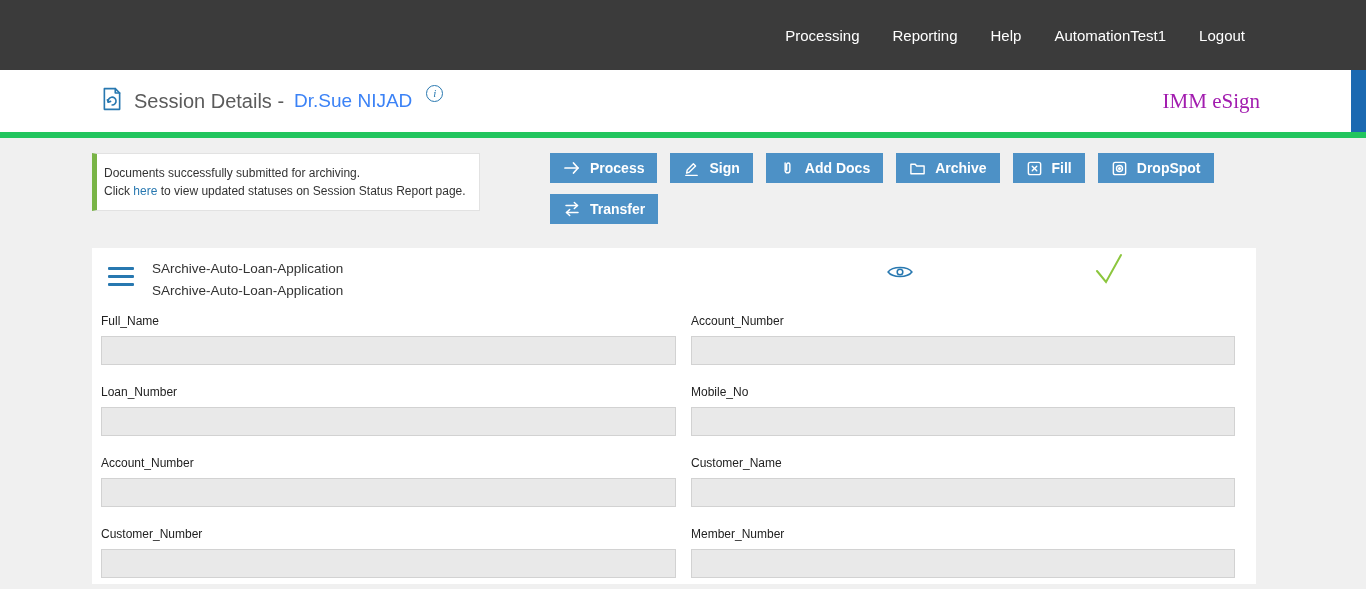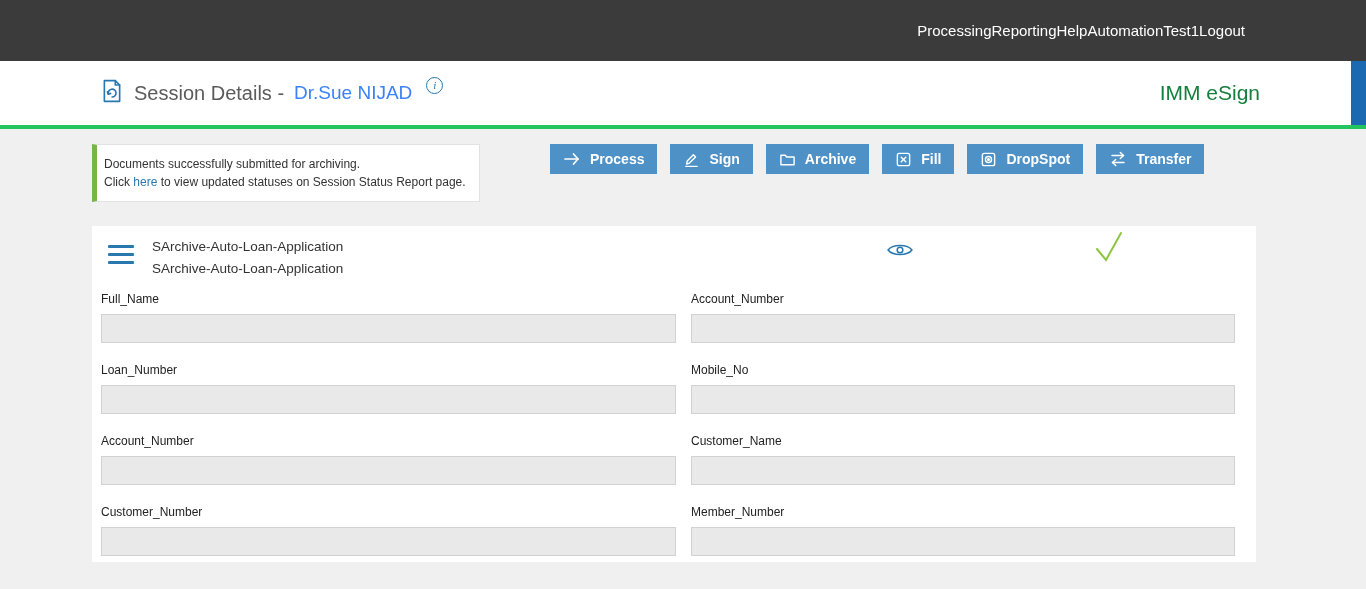--- a/index.html
+++ b/index.html
@@ -1,35 +1,35 @@
 <!DOCTYPE html>
 <html><head>
 <meta charset="utf-8">
 <style>
   * { margin:0; padding:0; box-sizing:border-box; }
   html,body { width:1366px; height:589px; overflow:hidden; background:#fff;
     font-family:"Liberation Sans", sans-serif; }
 
   
-  .topnav { height:61px; background:#3b3b3b; display:flex; justify-content:flex-end;
-    align-items:center; padding-right:121px; }
+  .topnav { height:70px; background:#3b3b3b; display:flex; justify-content:flex-end;
+    align-items:center; gap:33px; padding-right:121px; }
   .nav-item { color:#ffffff; font-size:15px; cursor:pointer; }
 
   
   .header { position:relative; height:68px; background:#fff; display:flex;
-    align-items:center; padding-left:100px; border-bottom:4px solid #22c55e; }
+    align-items:center; padding-left:100px; border-bottom:6px solid #22c55e; }
   .header-left { display:flex; align-items:center; gap:10px; }
   .h-title { font-size:20px; color:#5b5b5b; }
   .h-session { font-size:19px; color:#3b82f6; cursor:pointer; }
   .info-i { width:17px; height:17px; border:1.4px solid #2878b0; border-radius:50%;
     display:inline-flex; align-items:center; justify-content:center; color:#2878b0;
     font-size:11px; font-style:italic; font-family:"Liberation Serif", serif;
     margin-top:-16px; margin-left:4px; cursor:pointer; }
   .info-i::before { content:"i"; }
-  .brand { margin-left:auto; margin-right:106px; font-size:21px; color:#15803d; }
+  .brand { margin-left:auto; margin-right:106px; font-size:21px; color:#a21caf;font-family:Liberation Serif, serif; }
   .edge { position:absolute; right:0; top:0; height:100%; width:15px; background:#1b69b1; }
 
   
   .content { background:#f0f0f0; height:466px; padding-top:15px; }
   .row1 { display:flex; align-items:flex-start; margin-left:92px; }
 
   .notif { width:388px; background:#fff; border:1px solid #e2e2e2;
     border-left:5px solid #79b446; padding:10px 12px 10px 7px; font-size:12px;
     color:#333; line-height:18px; }
   .notif a { color:#2878b0; text-decoration:none; cursor:pointer; }
@@ -115,20 +115,28 @@
           <span>
             <svg width="17" height="17" viewBox="0 0 18 18" fill="none" stroke="#fff" stroke-width="1.5" stroke-linecap="round" stroke-linejoin="round">
                 <path d="M4.5 10.5 L11 4 L13.3 6.3 L6.8 12.8 L3.8 13.8 Z"></path>
                 <path d="M3 16.3 H15"></path>
               </svg>
           </span>
           <span>Sign</span>
         </button>
         <button class="tb">
           <span>
+            <svg width="17" height="17" viewBox="0 0 18 18" fill="none" stroke="#fff" stroke-width="1.5" stroke-linecap="round" stroke-linejoin="round">
+                <path d="M6.5 3.2 V11 a2.5 2.5 0 0 0 5 0 V4.8 a1.7 1.7 0 0 0 -3.4 0 V10.5"></path>
+              </svg>
+          </span>
+          <span>Add Docs</span>
+        </button>
+        <button class="tb">
+          <span>
             <svg width="17" height="17" viewBox="0 0 18 18" fill="none" stroke="#fff" stroke-width="1.5" stroke-linejoin="round">
                 <path d="M2 4.5 h4.6 l1.5 1.9 h7.9 V14.5 H2 Z"></path>
               </svg>
           </span>
           <span>Archive</span>
         </button>
         <button class="tb">
           <span>
             <svg width="17" height="17" viewBox="0 0 18 18" fill="none" stroke="#fff" stroke-width="1.5" stroke-linecap="round" stroke-linejoin="round">
                 <rect x="2.5" y="2.5" width="13" height="13" rx="2"></rect>

